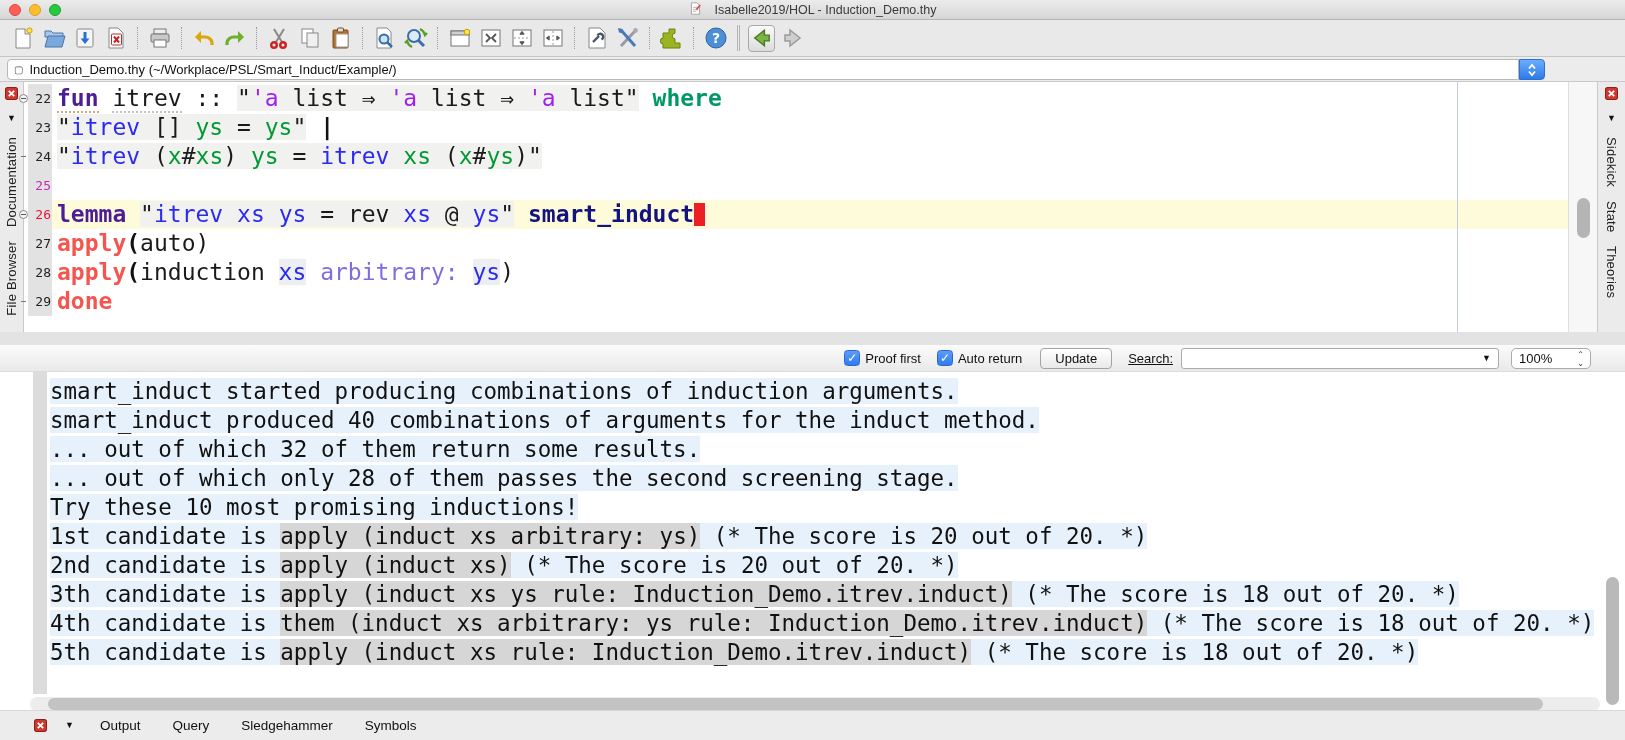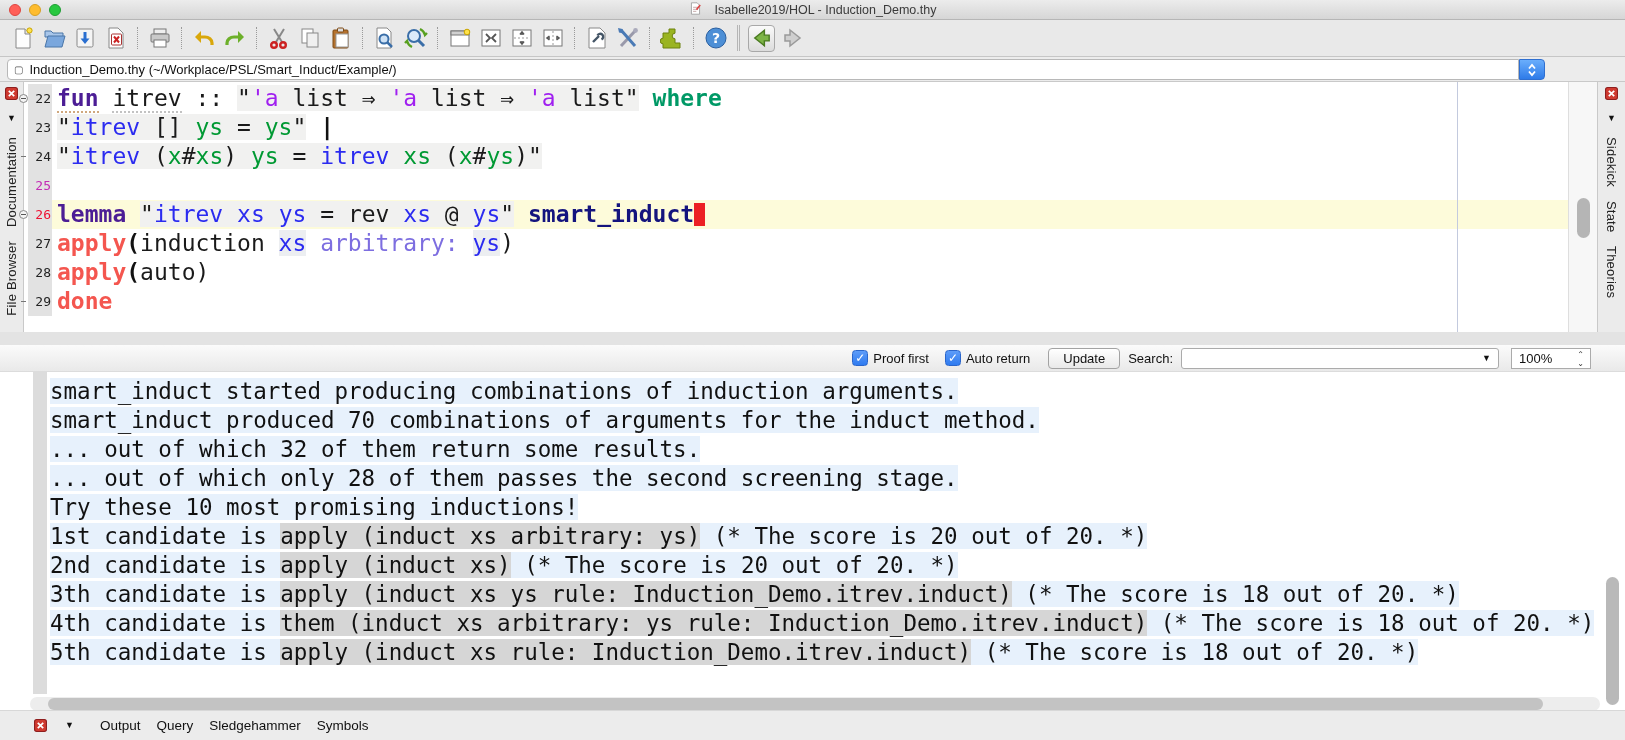--- a/index.html
+++ b/index.html
@@ -103,26 +103,26 @@
   .controlbar { position:absolute; top:345px; left:0; width:100%; height:27px;
     background:linear-gradient(#fbfbfb,#e9e9e9); border-bottom:1px solid #dcdcdc;
     display:flex; align-items:center; justify-content:flex-end; padding-right:34px;
     font-size:13px; color:#111; }
   .ckb { width:16px; height:16px; border-radius:3.5px; border:1px solid #2a66cc;
     background:linear-gradient(#5d9cf8,#2f7bf0); color:#fff; font-size:12px;
     line-height:14px; text-align:center; margin-right:5px; }
   .ckgroup { display:flex; align-items:center; margin-left:16px; }
   .update-btn { margin-left:18px; padding:2px 14px; font-size:13px; color:#111;
     border:1px solid #a3a3a3; border-radius:4px; background:linear-gradient(#ffffff,#e9e9e9); }
-  .search-label { margin-left:8px; }
+  .search-label { margin-left:16px;text-decoration:underline; }
   .search-combo { margin-left:8px; width:318px; height:21px; background:#fff;
     border:1px solid #ababab; border-radius:3px; position:relative; }
   .search-combo .arr { position:absolute; right:7px; top:4px; font-size:9px; color:#111; }
   .zoom-spin { margin-left:12px; width:80px; height:21px; background:#fff;
-    border:1px solid #ababab; border-radius:0; display:flex; align-items:center;
+    border:1px solid #ababab; border-radius:5px; display:flex; align-items:center;
     padding-left:7px; position:relative; font-size:13px; }
   .zoom-spin .steppers { position:absolute; right:6px; top:1px; font-size:8px;
     line-height:9px; color:#333; text-align:center; }
 
   
   .output { position:absolute; top:372px; left:0; width:1625px; height:368px; background:#fff; }
   .out-gutterstrip { position:absolute; left:33px; top:0; width:14px; height:322px; background:#dcdcdc; }
   .out-rows { position:absolute; left:0; top:5px; width:1602px; height:313px; overflow:hidden; }
   .out-row { height:29px; line-height:29px; white-space:pre; overflow:hidden;
     font-family:"DejaVu Sans Mono", monospace; font-size:22.5px; color:#111;
@@ -134,21 +134,21 @@
   .out-hscroll { position:absolute; left:30px; top:325px; width:1570px; height:14px;
     background:#ededed; border-radius:7px; }
   .out-hthumb { position:absolute; left:18px; top:1px; width:1495px; height:12px;
     background:#c3c3c3; border-radius:6px; }
 
   
   .bottombar { position:absolute; top:710px; left:0; width:100%; height:30px;
     background:#ececec; border-top:1px solid #d8d8d8;
     display:flex; align-items:center; padding-left:34px; font-size:13.5px; color:#111; }
   .bottombar .dock-arrow { margin-left:18px; }
-  .tabs { display:flex; gap:16px; margin-left:26px; }
+  .tabs { display:flex; gap:32px; margin-left:26px; }
   .tab { cursor:default; }
 </style>
 </head>
 <body>
 
 <div class="app">
 
   <div class="titlebar">
     <div class="lights">
       <span class="light red"></span>
@@ -362,22 +362,22 @@
           <div class="gutter-row"><span class="fold-dash"></span><span class="num">29</span></div>
         </div>
     </div>
     <div class="codearea">
       <div class="code-rows" id="code-rows">
           <div class="code-row"><span class="tk-kw1 sq-orange">fun</span><span> </span><span class="sq-gray">itrev</span><span> :: </span><span class="bg-str">"</span><span class="tk-tfree bg-str">'a</span><span class="bg-str"> list ⇒ </span><span class="tk-tfree bg-str">'a</span><span class="bg-str"> list ⇒ </span><span class="tk-tfree bg-str">'a</span><span class="bg-str"> list"</span><span> </span><span class="tk-kw2">where</span></div>
           <div class="code-row"><span class="bg-str">"</span><span class="tk-free bg-str">itrev</span><span class="bg-str"> [] </span><span class="tk-bound bg-str">ys</span><span class="bg-str"> = </span><span class="tk-bound bg-str">ys</span><span class="bg-str">"</span><span> </span><span class="tk-boldplain">|</span></div>
           <div class="code-row"><span class="bg-str">"</span><span class="tk-free bg-str">itrev</span><span class="bg-str"> (</span><span class="tk-bound bg-str">x</span><span class="bg-str">#</span><span class="tk-bound bg-str">xs</span><span class="bg-str">) </span><span class="tk-bound bg-str">ys</span><span class="bg-str"> = </span><span class="tk-free bg-str">itrev</span><span class="bg-str"> </span><span class="tk-bound bg-str">xs</span><span class="bg-str"> (</span><span class="tk-bound bg-str">x</span><span class="bg-str">#</span><span class="tk-bound bg-str">ys</span><span class="bg-str">)"</span></div>
           <div class="code-row"></div>
           <div class="code-row current"><span class="tk-kw1">lemma</span><span> </span><span class="bg-str">"</span><span class="tk-free bg-str">itrev</span><span class="bg-str"> </span><span class="tk-free bg-str">xs</span><span class="bg-str"> </span><span class="tk-free bg-str">ys</span><span class="bg-str"> = rev </span><span class="tk-free bg-str">xs</span><span class="bg-str"> @ </span><span class="tk-free bg-str">ys</span><span class="bg-str">"</span><span> </span><span class="tk-goal">smart_induct</span><span class="caret-block"></span></div>
+          <div class="code-row"><span class="tk-cmd">apply</span><span class="tk-boldplain">(</span><span>auto</span><span>)</span></div>
           <div class="code-row"><span class="tk-cmd">apply</span><span class="tk-boldplain">(</span><span>induction </span><span class="tk-free bg-var">xs</span><span> </span><span class="tk-qkw">arbitrary:</span><span> </span><span class="tk-free bg-var">ys</span><span>)</span></div>
-          <div class="code-row"><span class="tk-cmd">apply</span><span class="tk-boldplain">(</span><span>auto</span><span>)</span></div>
           <div class="code-row"><span class="tk-cmd">done</span></div>
         </div>
       <div class="margin-guide"></div>
     </div>
     <div class="ed-vscroll">
       <div class="ed-vthumb"></div>
     </div>
     <div class="dockstrip right" id="right-dock">
         <span class="dock-x">
           <svg viewBox="0 0 12 12">
@@ -411,21 +411,21 @@
     <span class="zoom-spin">
       <span>100%</span>
       <span class="steppers"><span>⌃</span><br><span>⌄</span></span>
     </span>
   </div>
 
   <div class="output">
     <div class="out-gutterstrip"></div>
     <div class="out-rows" id="out-rows">
         <div class="out-row"><span class="seg-info">smart_induct started producing combinations of induction arguments.</span></div>
-        <div class="out-row"><span class="seg-info">smart_induct produced 70 combinations of arguments for the induct method.</span></div>
+        <div class="out-row"><span class="seg-info">smart_induct produced 40 combinations of arguments for the induct method.</span></div>
         <div class="out-row"><span class="seg-info">... out of which 32 of them return some results.</span></div>
         <div class="out-row"><span class="seg-info">... out of which only 28 of them passes the second screening stage.</span></div>
         <div class="out-row"><span class="seg-info">Try these 10 most promising inductions!</span></div>
         <div class="out-row"><span class="seg-info">1st candidate is </span><span class="seg-sendback">apply (induct xs arbitrary: ys)</span><span class="seg-info"> (* The score is 20 out of 20. *)</span></div>
         <div class="out-row"><span class="seg-info">2nd candidate is </span><span class="seg-sendback">apply (induct xs)</span><span class="seg-info"> (* The score is 20 out of 20. *)</span></div>
         <div class="out-row"><span class="seg-info">3th candidate is </span><span class="seg-sendback">apply (induct xs ys rule: Induction_Demo.itrev.induct)</span><span class="seg-info"> (* The score is 18 out of 20. *)</span></div>
         <div class="out-row"><span class="seg-info">4th candidate is </span><span class="seg-sendback">them (induct xs arbitrary: ys rule: Induction_Demo.itrev.induct)</span><span class="seg-info"> (* The score is 18 out of 20. *)</span></div>
         <div class="out-row"><span class="seg-info">5th candidate is </span><span class="seg-sendback">apply (induct xs rule: Induction_Demo.itrev.induct)</span><span class="seg-info"> (* The score is 18 out of 20. *)</span></div>
       </div>
     <div class="out-vscroll-thumb"></div>

